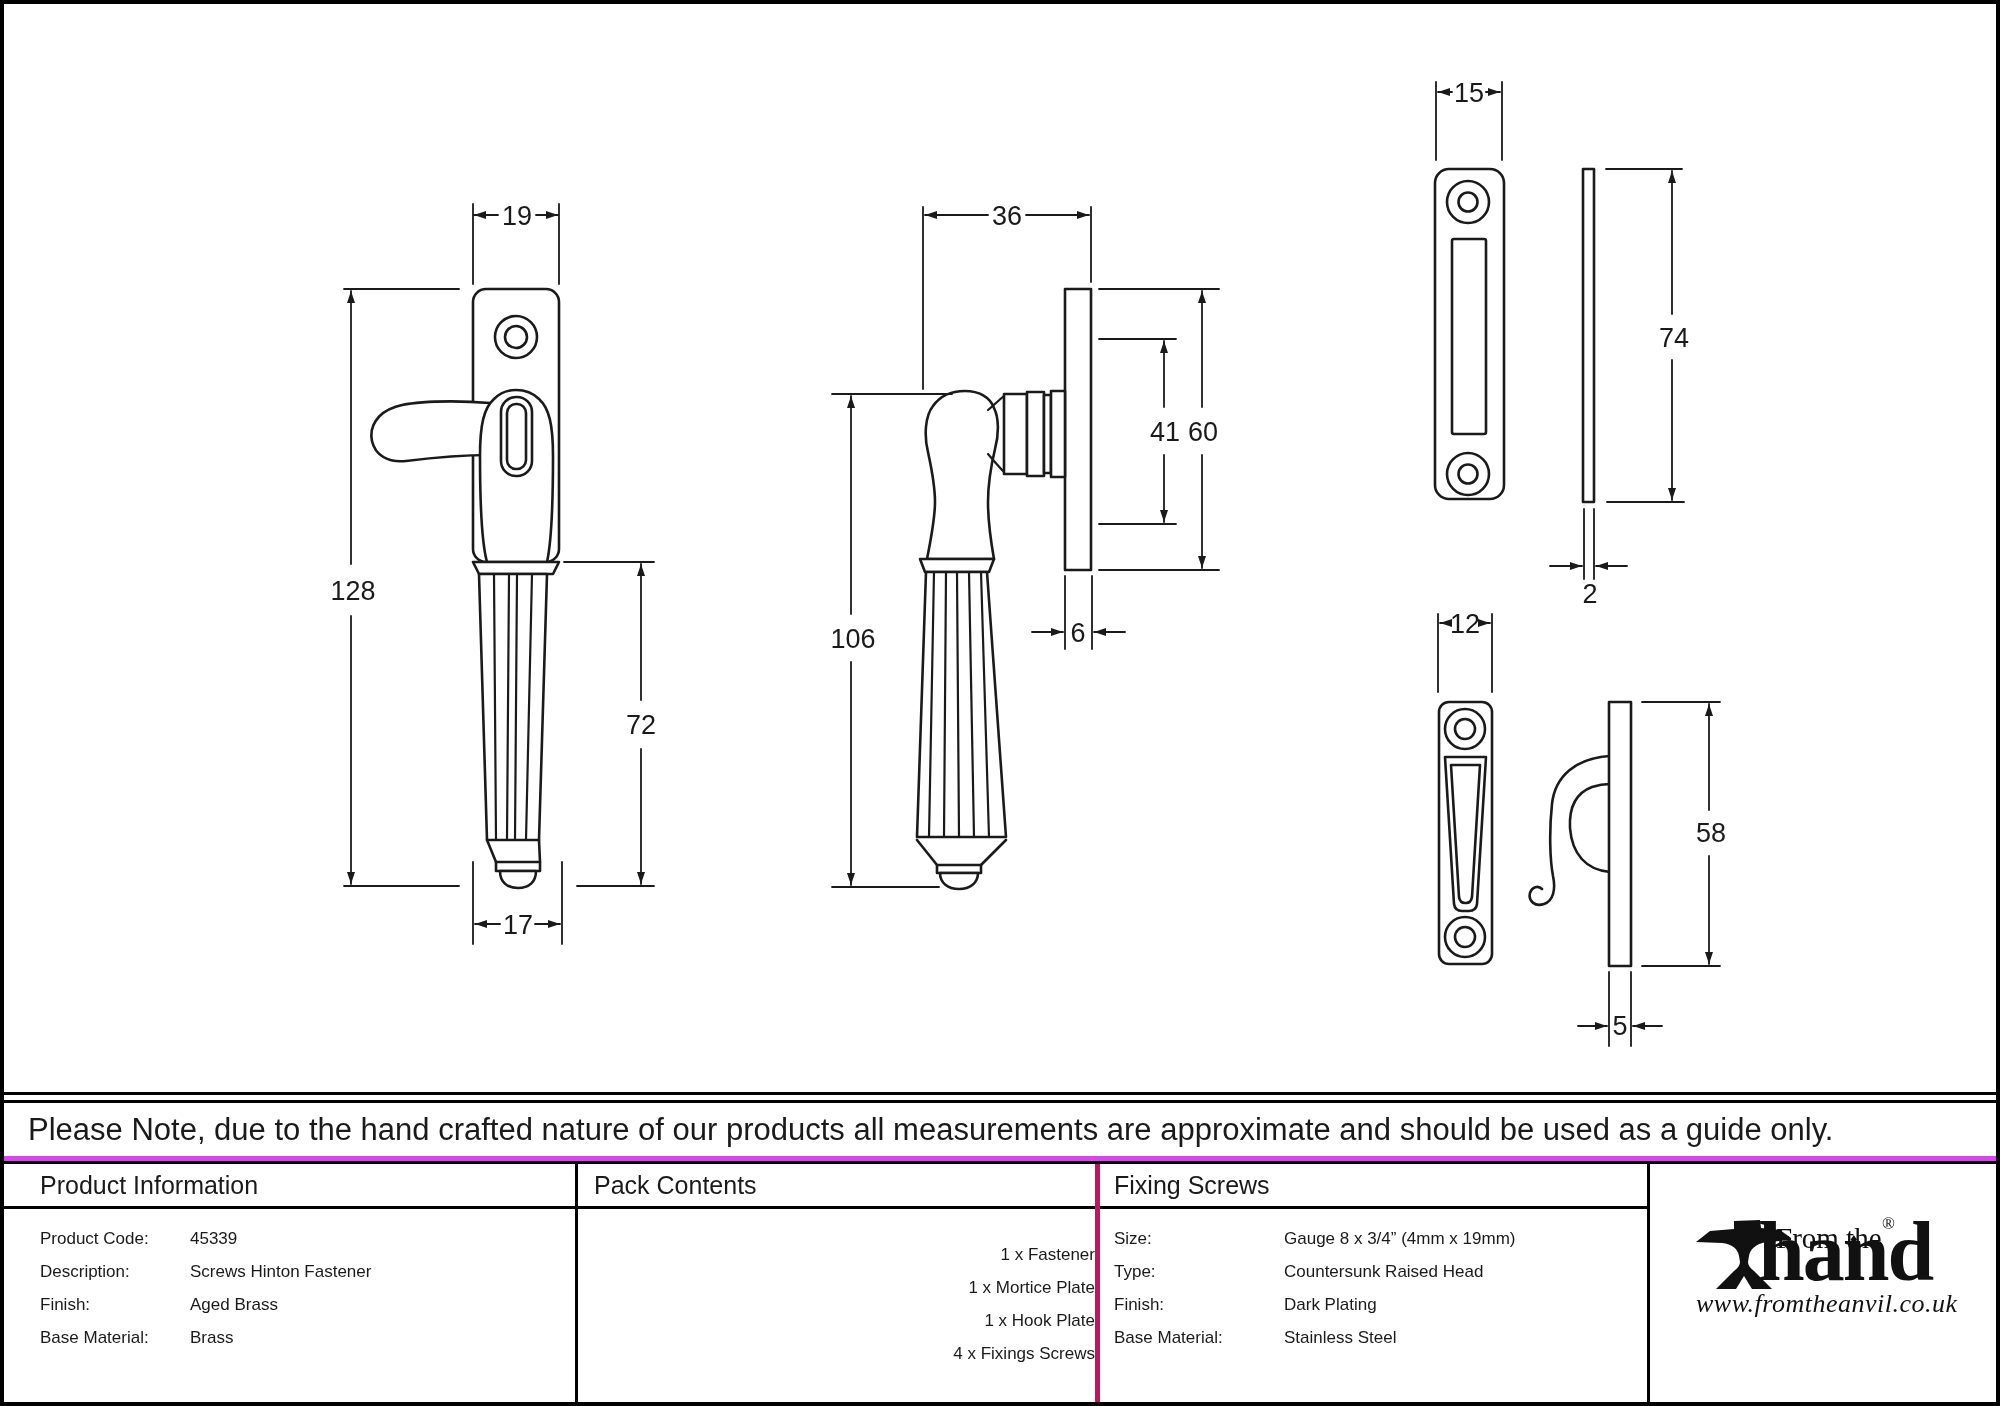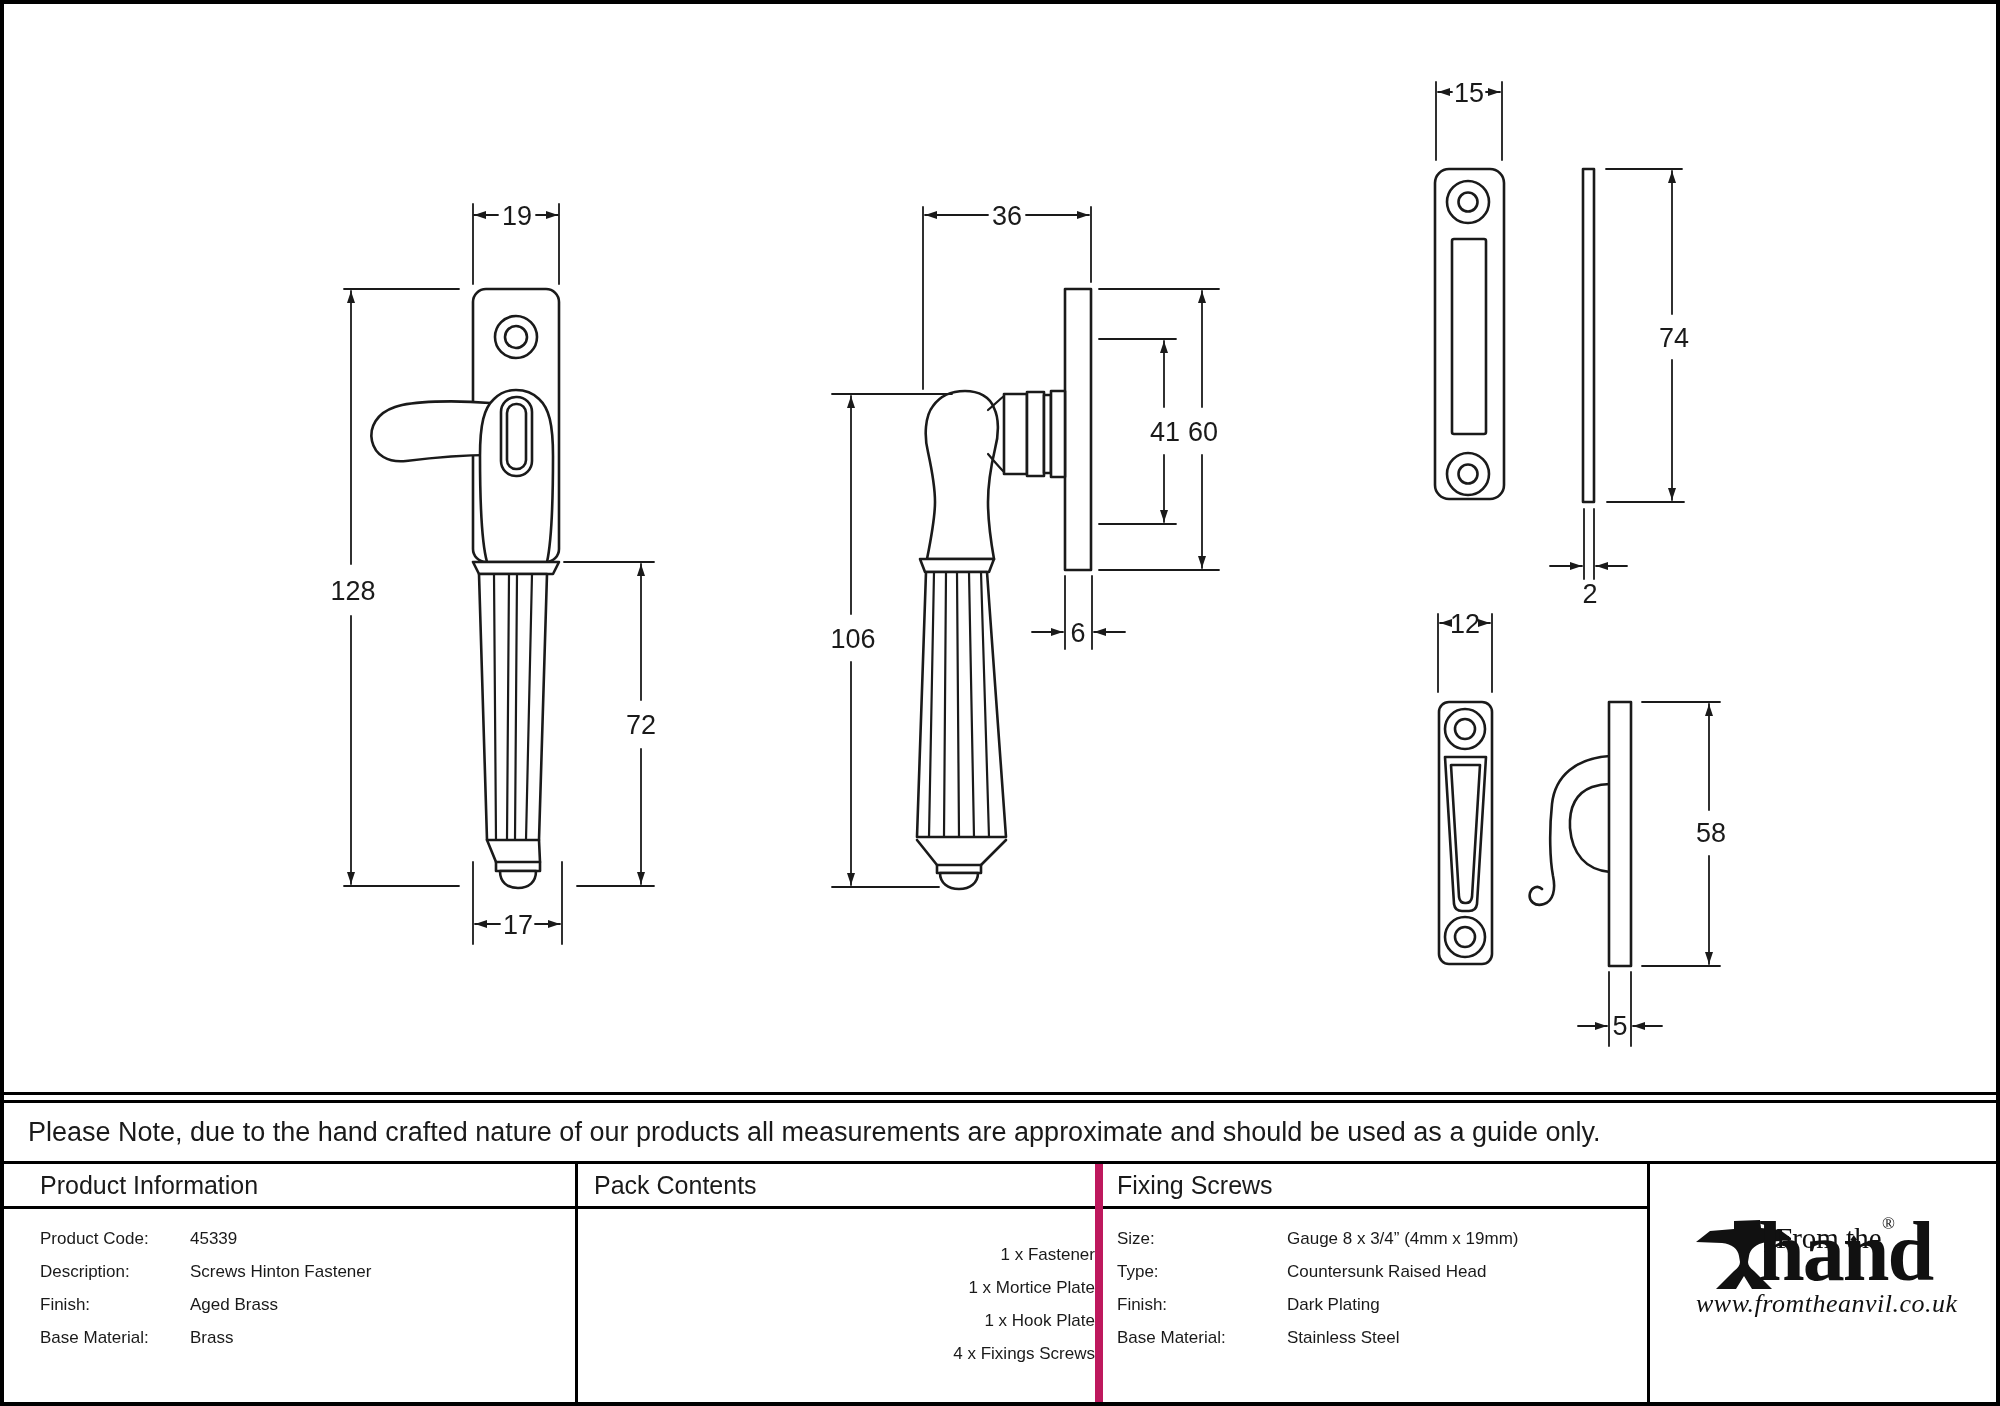--- a/index.html
+++ b/index.html
@@ -6,31 +6,31 @@
   .page{
     position:relative;width:2000px;height:1406px;background:#ffffff;
     border:4px solid #000;box-sizing:border-box;overflow:hidden;
     font-family:"Liberation Sans",sans-serif;color:#1a1a1a;
   }
   .drawing-svg{position:absolute;left:0;top:0;}
   .dim-text{font-family:"Liberation Sans",sans-serif;font-size:27px;fill:#1a1a1a;}
   .hline{position:absolute;left:0;right:0;height:3px;background:#000;}
   .note-row{
     position:absolute;left:0;right:0;top:1096px;height:62px;
-    border-top:3px solid #000;border-bottom:1px solid #d946ef;
+    border-top:3px solid #000;border-bottom:6px solid #d946ef;
     display:flex;align-items:center;padding-left:24px;box-sizing:border-box;
-    font-size:27px;
+    font-size:31px;
   }
   .thead{position:absolute;left:0;right:0;top:1157px;height:45px;border-top:3px solid #000;display:flex;box-sizing:content-box;}
   .thead .cell{box-sizing:border-box;display:flex;align-items:center;font-size:25px;}
   .tbody{position:absolute;left:0;right:0;top:1202px;bottom:0;display:flex;}
   .tbody .cell{box-sizing:border-box;font-size:17px;}
   .c1{width:571px;}
   .c2{width:520px;border-left:3px solid #000;text-align:right;}
-  .c3{width:552px;border-left:8px solid #be185d;}
+  .c3{width:552px;border-left:5px solid #be185d;}
   .c4{flex:1;border-left:3px solid #000;}
   .hd{border-bottom:3px solid #000;}
   .c1 .pad{padding-left:36px;}
   .c2 .pad{padding-left:16px;}
   .c3 .pad{padding-left:14px;}
   .kv{display:flex;padding-top:16px;flex-direction:column;}
   .kv .row{display:flex;line-height:33px;}
   .kv .row .k{flex:0 0 150px;}
   .c3 .kv .row .k{flex:0 0 170px;}
   .list{padding-top:32px;}

